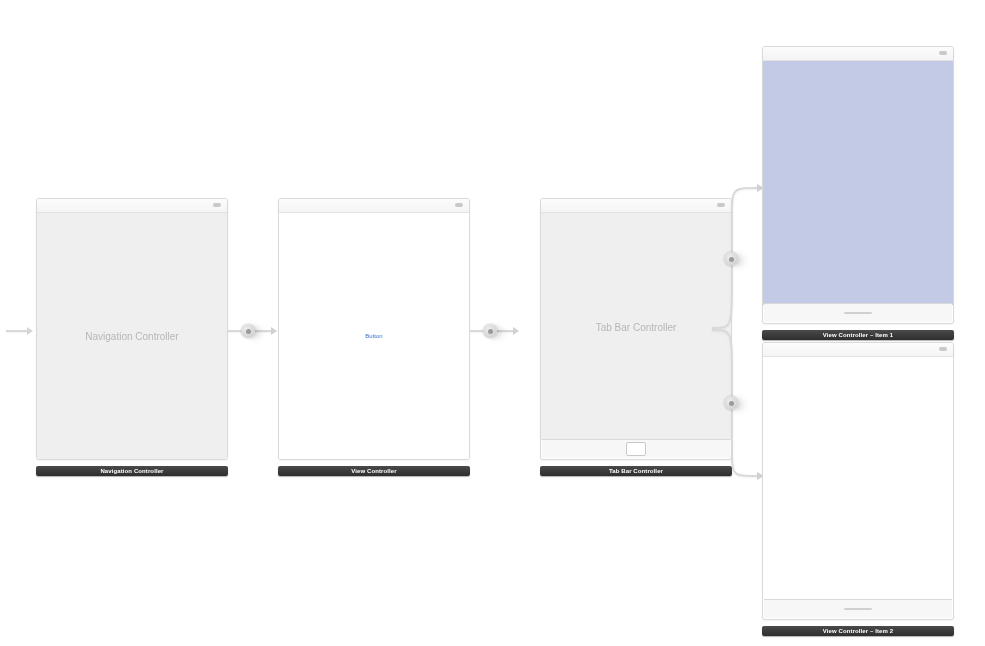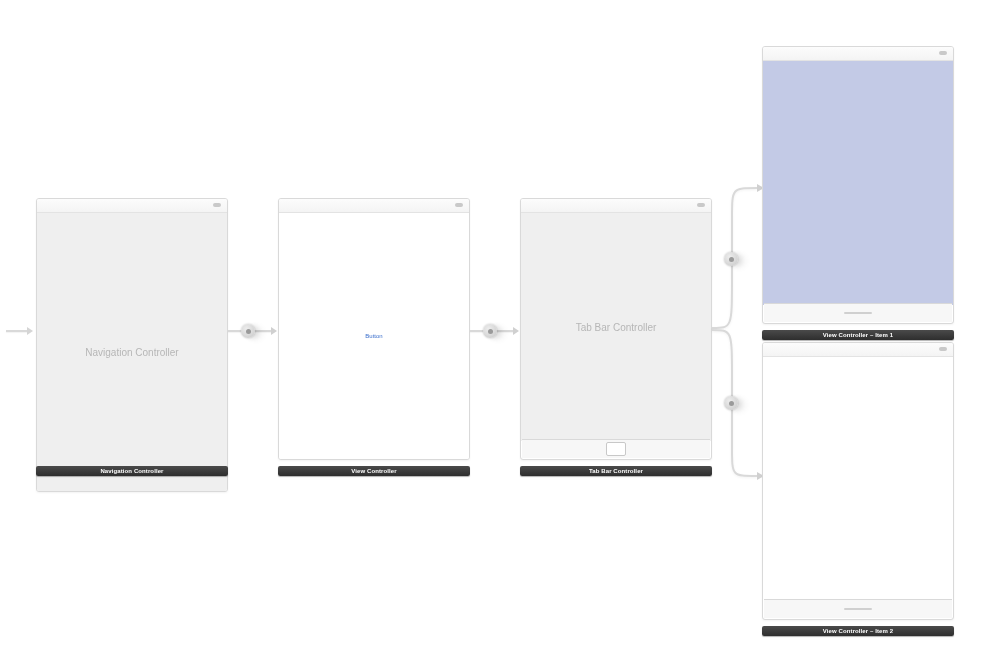--- a/index.html
+++ b/index.html
@@ -189,21 +189,21 @@
     fill: #d0d0d0;
   }
 </style>
 </head>
 <body>
 
 <div class="canvas">
 
   <div class="arrow short-in" style="left:6px; top:330px; width:22px;"></div>
 
-  <div class="scene" style="left:36px; top:198px; width:192px; height:294px;">
+  <div class="scene" style="left:36px; top:198px; width:192px; height:262px;">
     <div class="body">
       <div class="titlebar">
         <div class="close-dot"></div>
       </div>
       <div class="navbar-line" style="top:32px;"></div>
       <div class="content grey" style="top:14px;">
         <div class="placeholder-label">Navigation Controller</div>
       </div>
     </div>
     <div class="floor-label" style="top:268px;">Navigation Controller</div>
@@ -221,21 +221,21 @@
       <div class="content white" style="top:14px;">
         <div class="blue-link">Button</div>
       </div>
     </div>
     <div class="floor-label" style="top:268px;">View Controller</div>
   </div>
 
   <div class="arrow" style="left:470px; top:330px; width:44px;"></div>
   <div class="segue-badge" style="left:483px; top:324px;"></div>
 
-  <div class="scene" style="left:520px; top:198px; width:192px; height:262px;">
+  <div class="scene" style="left:540px; top:198px; width:192px; height:262px;">
     <div class="body">
       <div class="titlebar">
         <div class="close-dot"></div>
       </div>
       <div class="content grey" style="top:14px; bottom:18px;">
         <div class="placeholder-label">Tab Bar Controller</div>
       </div>
       <div class="tabbar">
         <div class="tabitem"></div>
       </div>

